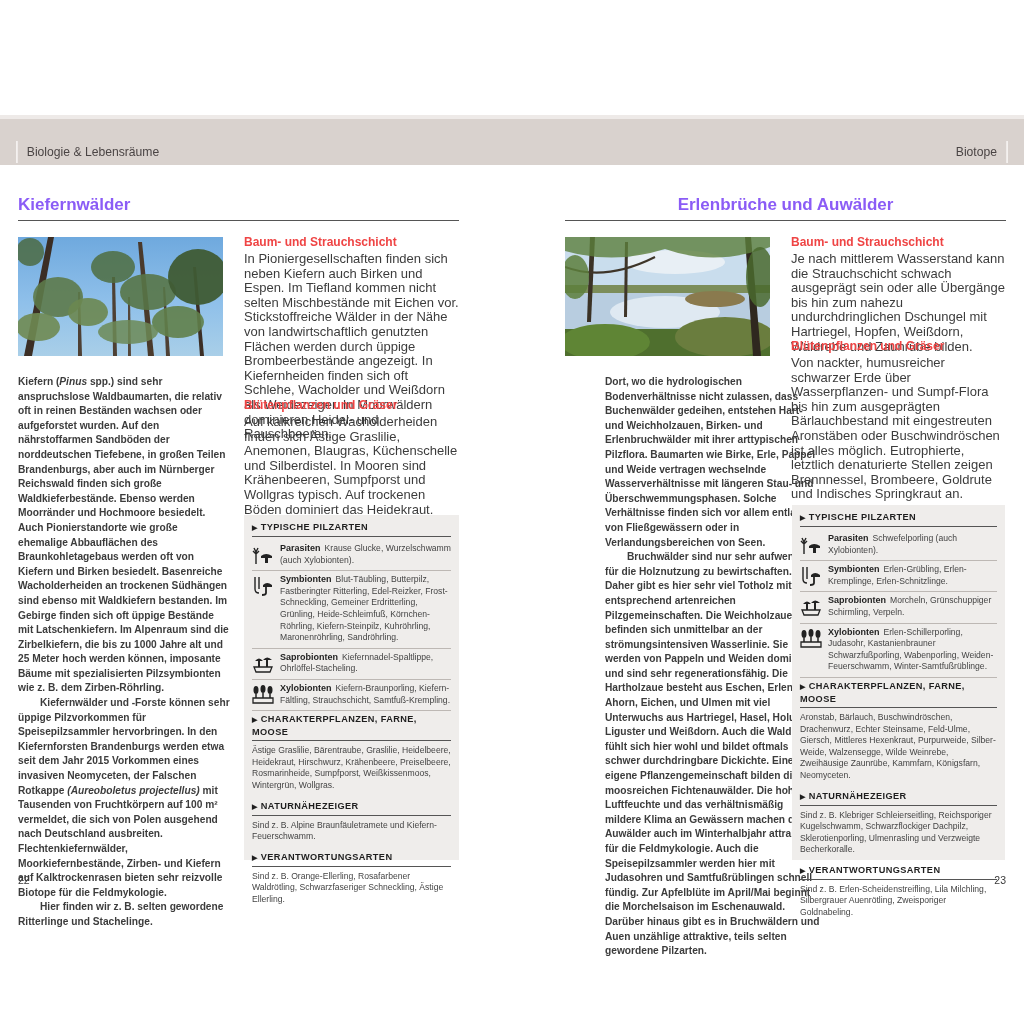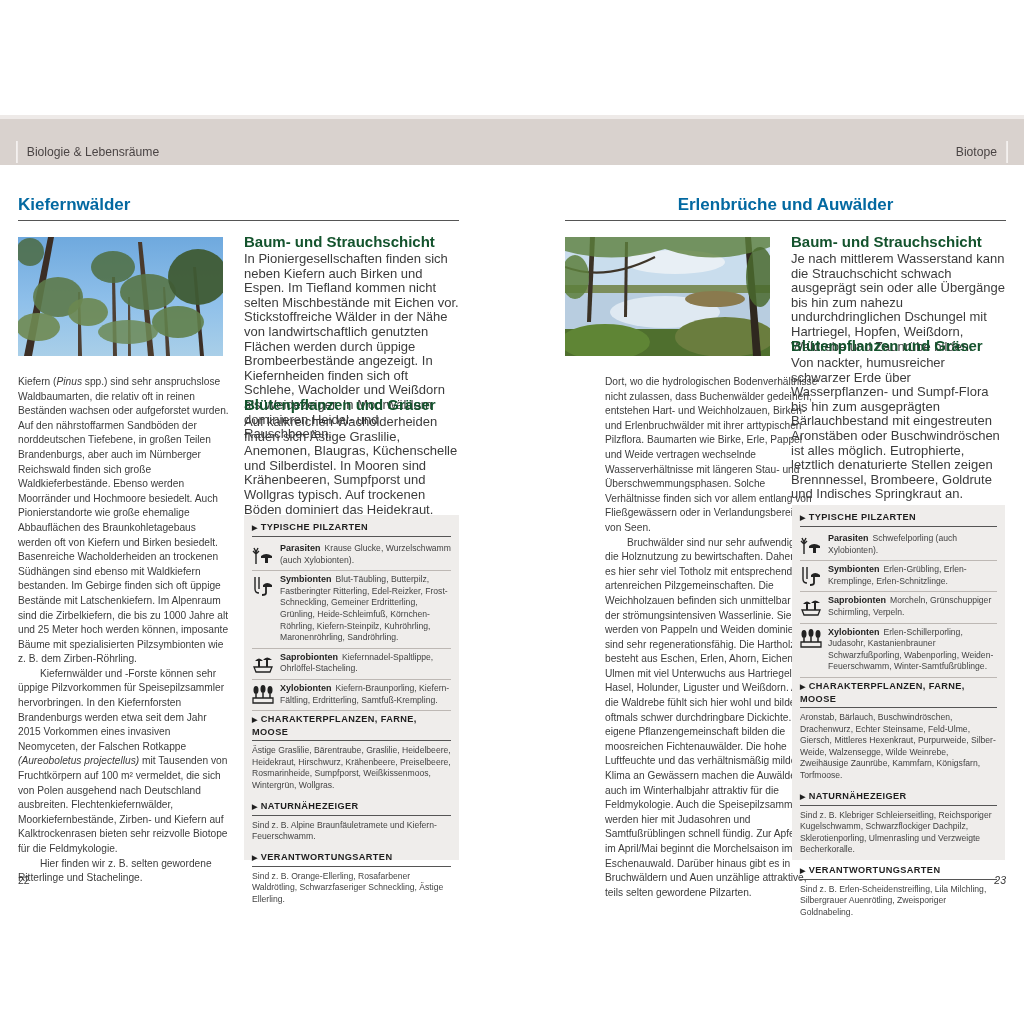--- a/index.html
+++ b/index.html
@@ -3,55 +3,55 @@
 <meta charset="utf-8">
 <style>
   * { box-sizing: border-box; margin: 0; padding: 0; }
   html, body { width: 1024px; height: 1024px; background: #ffffff; overflow: hidden; }
   body { font-family: "Liberation Sans", sans-serif; color: #3a3a3a; position: relative; }
 
   .header-band { position: absolute; left: 0; top: 119px; width: 1024px; height: 46px; background: #d9d2ce; }
   .header-left { position: absolute; left: 16px; top: 141px; height: 22px; border-left: 2px solid #f4f1ef; padding-left: 10px; font-size: 13.5px; color: #4a4444; line-height: 22px; transform: scaleX(0.9); transform-origin: left center; }
   .header-right { position: absolute; right: 16px; top: 141px; height: 22px; border-right: 2px solid #f4f1ef; padding-right: 10px; font-size: 13.5px; color: #4a4444; line-height: 22px; transform: scaleX(0.9); transform-origin: right center; }
 
-  .page-title { position: absolute; font-size: 17px; font-weight: bold; color: #0369a1; line-height: 22px; padding-bottom: 4px; border-bottom: 1.5px solid #555; }
+  .page-title { position: absolute; font-size: 17px; font-weight: bold; color: #8b5cf6; line-height: 22px; padding-bottom: 4px; border-bottom: 1.5px solid #555; }
   .t-left { left: 18px; top: 194px; width: 441px; }
   .t-right { left: 565px; top: 194px; width: 441px; text-align: center; }
 
   .photo { position: absolute; width: 205px; height: 119px; overflow: hidden; }
   .photo-left { left: 18px; top: 237px; background: linear-gradient(180deg, #6fa9de 0%, #8fc0ea 55%, #a9cfe8 100%); }
   .photo-right { left: 565px; top: 237px; background: linear-gradient(180deg, #cfe1ef 0%, #bcd6ea 40%, #9fb9cc 60%, #5b7a3a 100%); }
 
   .body-text { position: absolute; font-size: 10.2px; line-height: 14.6px; color: #3c3c3c; text-align: left; }
-  .body-text p { margin: 0; }
+  .body-text p { margin: 0; font-weight: bold; }
   .body-text p.indent { text-indent: 22px; }
   .col-left-main { left: 18px; top: 375px; width: 212px; }
   .col-right-main { left: 565px; top: 375px; width: 215px; margin-left: 40px; }
 
   .subsec { position: absolute; width: 215px; }
-  .subsec h3 { font-size: 15px; font-weight: bold; color: #14532d; line-height: 16px; margin-bottom: 2px; }
+  .subsec h3 { font-size: 12px; font-weight: bold; color: #ef4444; line-height: 16px; margin-bottom: 2px; }
   .subsec .txt { font-size: 13px; line-height: 14.6px; color: #3c3c3c; }
   .subsec + .subsec { }
 
   .infobox { position: absolute; background: #efedeb; padding: 6px 8px 8px 8px; }
   .box-left { left: 244px; top: 515px; width: 215px; height: 345px; }
   .box-right { left: 792px; top: 505px; width: 213px; height: 355px; }
 
   .ib-head { font-size: 9.2px; font-weight: bold; color: #1e1e1e; letter-spacing: 0.4px; border-bottom: 1px solid #555; padding-bottom: 2px; margin-bottom: 3px; line-height: 12px; }
   .ib-head .tri { font-size: 7px; margin-right: 3px; }
   .ib-row { display: flex; align-items: flex-start; border-bottom: 1px solid #bdb8b4; padding: 3px 0 4px 0; font-size: 8.6px; line-height: 11.6px; color: #444; }
   .ib-row:last-of-type { border-bottom: none; }
   .ib-icon { width: 22px; height: 22px; flex: 0 0 22px; margin-right: 6px; margin-top: 1px; }
   .ib-row b { color: #1e1e1e; font-size: 9px; margin-right: 4px; }
   .ib-text { font-size: 8.6px; line-height: 11.6px; color: #444; padding: 1px 0 6px 0; }
   .ib-section { margin-top: 2px; }
 
   .pnum { position: absolute; top: 874px; font-size: 10.5px; color: #3a3a3a; }
   .pnum-left { left: 18px; }
-  .pnum-right { right: 18px; font-style: italic; }
+  .pnum-right { right: 18px; }
 
   .sep-shadow { position: absolute; left: 0; top: 115px; width: 1024px; height: 4px; background: #eeeae8; }
 </style>
 </head>
 <body>
 
 <div class="sep-shadow"></div>
 <div class="header-band"></div>
 <div class="header-left">Biologie &amp; Lebensräume</div>
 <div class="header-right">Biotope</div>
@@ -125,21 +125,21 @@
     <div><b>Saprobionten</b><span>Kiefernnadel-Spaltlippe, Ohrlöffel-Stacheling.</span></div>
   </div>
   <div class="ib-row">
     <svg class="ib-icon" viewBox="0 0 22 22">
         <ellipse cx="4" cy="6" rx="2.5" ry="4" fill="#222"></ellipse>
         <ellipse cx="11" cy="5" rx="2.5" ry="4" fill="#222"></ellipse>
         <ellipse cx="18" cy="6" rx="2.5" ry="4" fill="#222"></ellipse>
         <path d="M4 10 V14 M11 9 V14 M18 10 V14" stroke="#222" stroke-width="1.5"></path>
         <path d="M1 14 H21 V19 H1 Z" fill="none" stroke="#222" stroke-width="1.3"></path>
       </svg>
-    <div><b>Xylobionten</b><span>Kiefern-Braunporling, Kiefern-Fältling, Erdritterling, Samtfuß-Krempling.</span></div>
+    <div><b>Xylobionten</b><span>Kiefern-Braunporling, Kiefern-Fältling, Strauchschicht, Samtfuß-Krempling.</span></div>
   </div>
 
   <div class="ib-section">
     <div class="ib-head"><span class="tri">▶</span><span>CHARAKTERPFLANZEN, FARNE, MOOSE</span></div>
     <div class="ib-text">Ästige Graslilie, Bärentraube, Graslilie, Heidelbeere, Heidekraut, Hirschwurz, Krähenbeere, Preiselbeere, Rosmarinheide, Sumpfporst, Weißkissenmoos, Wintergrün, Wollgras.</div>
   </div>
   <div class="ib-section">
     <div class="ib-head"><span class="tri">▶</span><span>NATURNÄHEZEIGER</span></div>
     <div class="ib-text">Sind z. B. Alpine Braunfäuletramete und Kiefern-Feuerschwamm.</div>
   </div>
@@ -222,21 +222,21 @@
         <ellipse cx="11" cy="5" rx="2.5" ry="4" fill="#222"></ellipse>
         <ellipse cx="18" cy="6" rx="2.5" ry="4" fill="#222"></ellipse>
         <path d="M4 10 V14 M11 9 V14 M18 10 V14" stroke="#222" stroke-width="1.5"></path>
         <path d="M1 14 H21 V19 H1 Z" fill="none" stroke="#222" stroke-width="1.3"></path>
       </svg>
     <div><b>Xylobionten</b><span>Erlen-Schillerporling, Judasohr, Kastanienbrauner Schwarzfußporling, Wabenporling, Weiden-Feuerschwamm, Winter-Samtfußrüblinge.</span></div>
   </div>
 
   <div class="ib-section">
     <div class="ib-head"><span class="tri">▶</span><span>CHARAKTERPFLANZEN, FARNE, MOOSE</span></div>
-    <div class="ib-text">Aronstab, Bärlauch, Buschwindröschen, Drachenwurz, Echter Steinsame, Feld-Ulme, Giersch, Mittleres Hexenkraut, Purpurweide, Silber-Weide, Walzensegge, Wilde Weinrebe, Zweihäusige Zaunrübe, Kammfarn, Königsfarn, Torfmoose.</div>
+    <div class="ib-text">Aronstab, Bärlauch, Buschwindröschen, Drachenwurz, Echter Steinsame, Feld-Ulme, Giersch, Mittleres Hexenkraut, Purpurweide, Silber-Weide, Walzensegge, Wilde Weinrebe, Zweihäusige Zaunrübe, Kammfarn, Königsfarn, Neomyceten.</div>
   </div>
   <div class="ib-section">
     <div class="ib-head"><span class="tri">▶</span><span>NATURNÄHEZEIGER</span></div>
     <div class="ib-text">Sind z. B. Klebriger Schleierseitling, Reichsporiger Kugelschwamm, Schwarzflockiger Dachpilz, Sklerotienporling, Ulmenrasling und Verzweigte Becherkoralle.</div>
   </div>
   <div class="ib-section">
     <div class="ib-head"><span class="tri">▶</span><span>VERANTWORTUNGSARTEN</span></div>
     <div class="ib-text">Sind z. B. Erlen-Scheidenstreifling, Lila Milchling, Silbergrauer Auenrötling, Zweisporiger Goldnabeling.</div>
   </div>
 </div>

